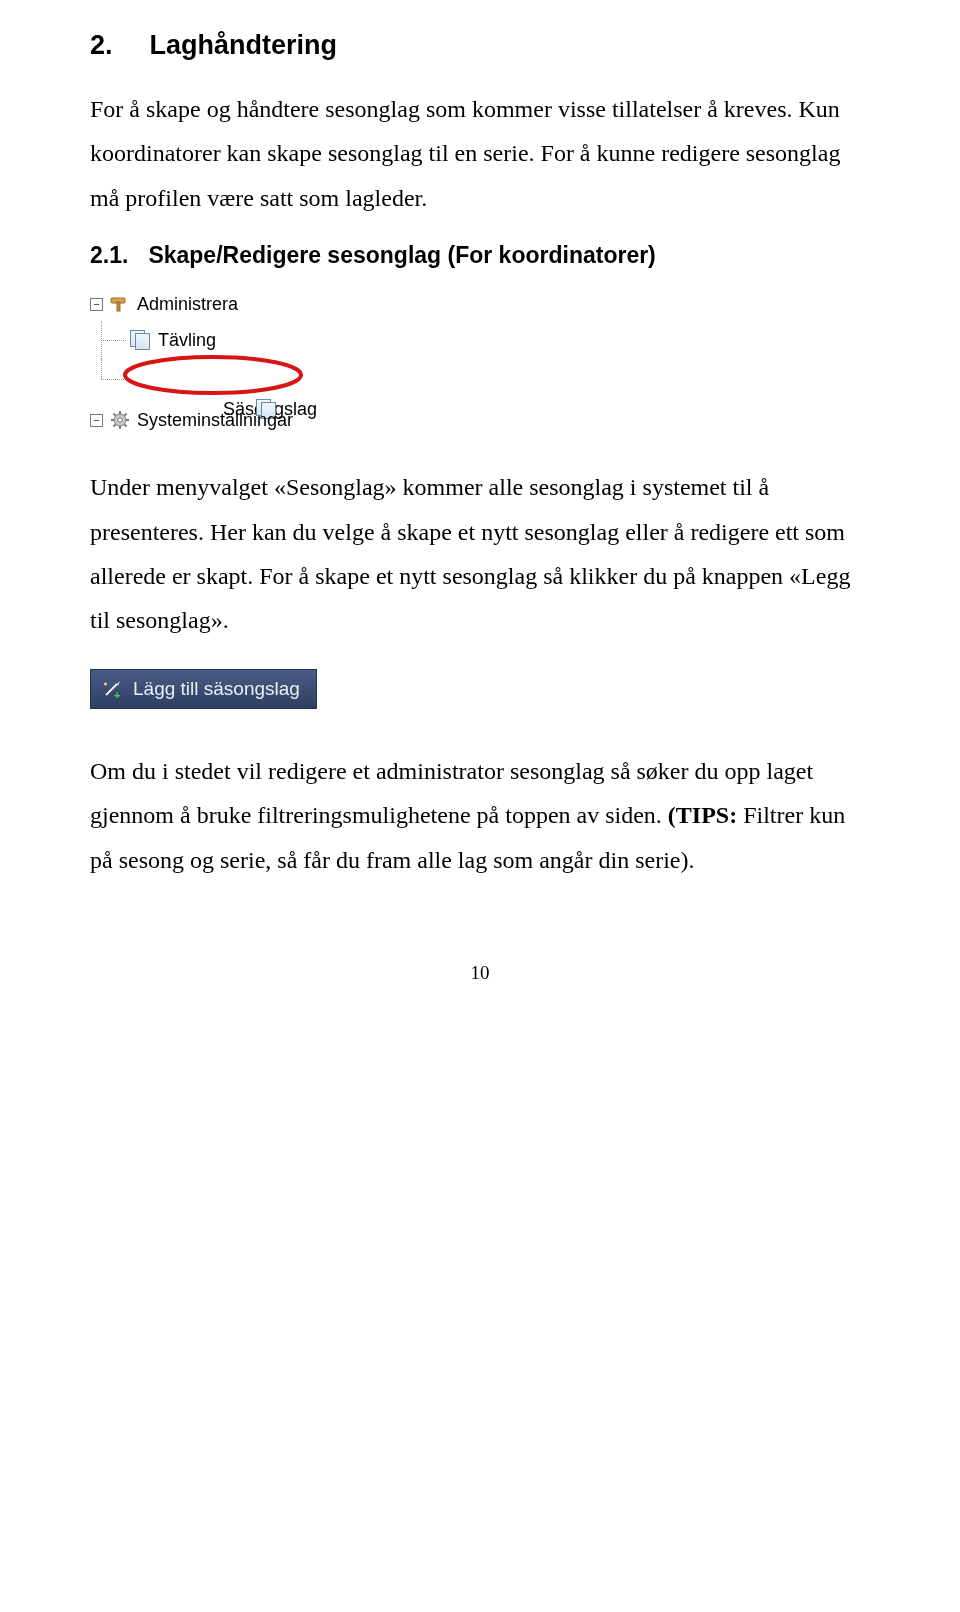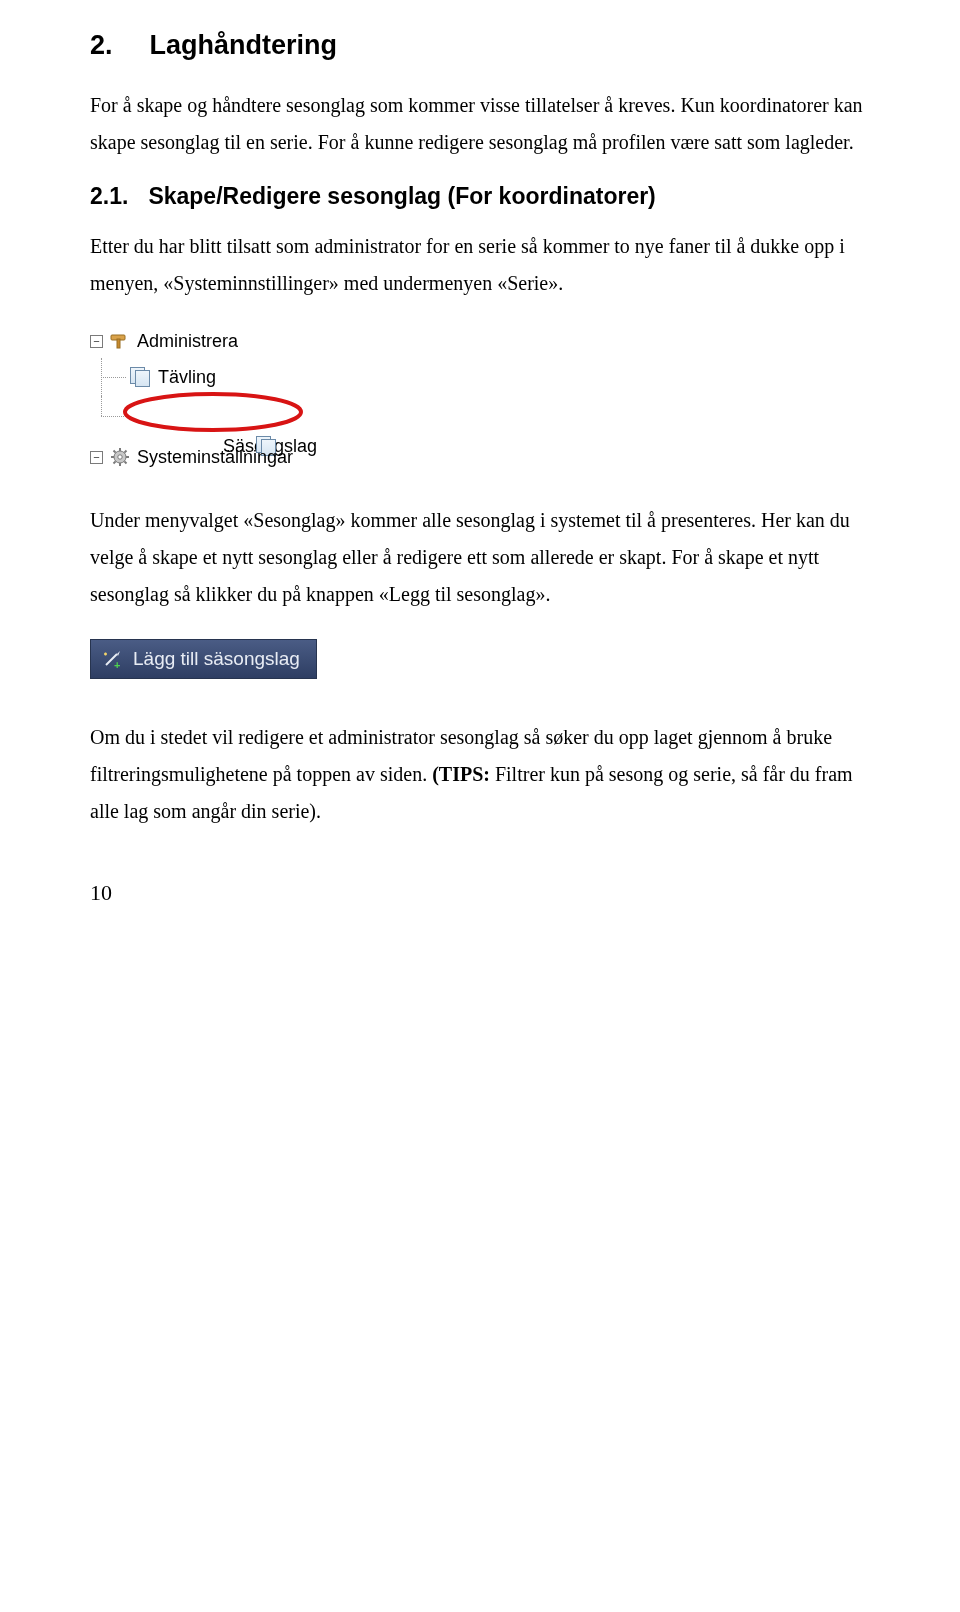--- a/index.html
+++ b/index.html
@@ -19,21 +19,21 @@
     font-family: Arial, Helvetica, sans-serif;
     font-size: 27px;
     font-weight: bold;
     margin: 0 0 26px 0;
   }
   h2.main-heading .num {
     display: inline-block;
     min-width: 52px;
   }
   p.body {
-    font-size: 20px;
+    font-size: 24px;
     line-height: 1.85;
     margin: 0 0 22px 0;
   }
   h3.sub-heading {
     font-family: Arial, Helvetica, sans-serif;
     font-size: 23px;
     font-weight: bold;
     margin: 14px 0 18px 0;
   }
   h3.sub-heading .num {
@@ -130,44 +130,43 @@
     background: linear-gradient(#4a5c85, #2e3e63);
     border: 1px solid #27344f;
     padding: 8px 16px 8px 10px;
     color: #e8ecf4;
     font-family: Arial, Helvetica, sans-serif;
     font-size: 19px;
     margin: 4px 0 40px 0;
   }
   .wand-icon svg { width: 22px; height: 22px; display: block; }
   .page-number {
-    text-align: left;
-    font-size: 22px;
-    margin-top: 50px;
+    text-align: center;
+    font-size: 19px;
+    margin-top: 80px;
   }
   b { font-weight: bold; }
 </style>
 </head>
 <body>
 
 <div class="page">
 
   <h2 class="main-heading">
     <span class="num">2.</span>
     <span>Laghåndtering</span>
   </h2>
 
   <p class="body">For å skape og håndtere sesonglag som kommer visse tillatelser å kreves. Kun koordinatorer kan skape sesonglag til en serie. For å kunne redigere sesonglag må profilen være satt som lagleder.</p>
 
   <h3 class="sub-heading">
     <span class="num">2.1.</span>
     <span>Skape/Redigere sesonglag (For koordinatorer)</span>
   </h3>
 
-  <p class="body">Etter du har blitt tilsatt som administrator for en serie så kommer to nye faner til å dukke opp i menyen, «Systeminnstillinger» med undermenyen «Serie».</p>
 
 
   
   <div class="tree">
 
     <div class="tree-row root">
       <span class="expander">−</span>
       <span class="tree-icon hammer">
         <svg viewBox="0 0 22 20">
           <rect x="2" y="4" width="14" height="5" rx="1" fill="#d9a24a" stroke="#9a6e23"></rect>

